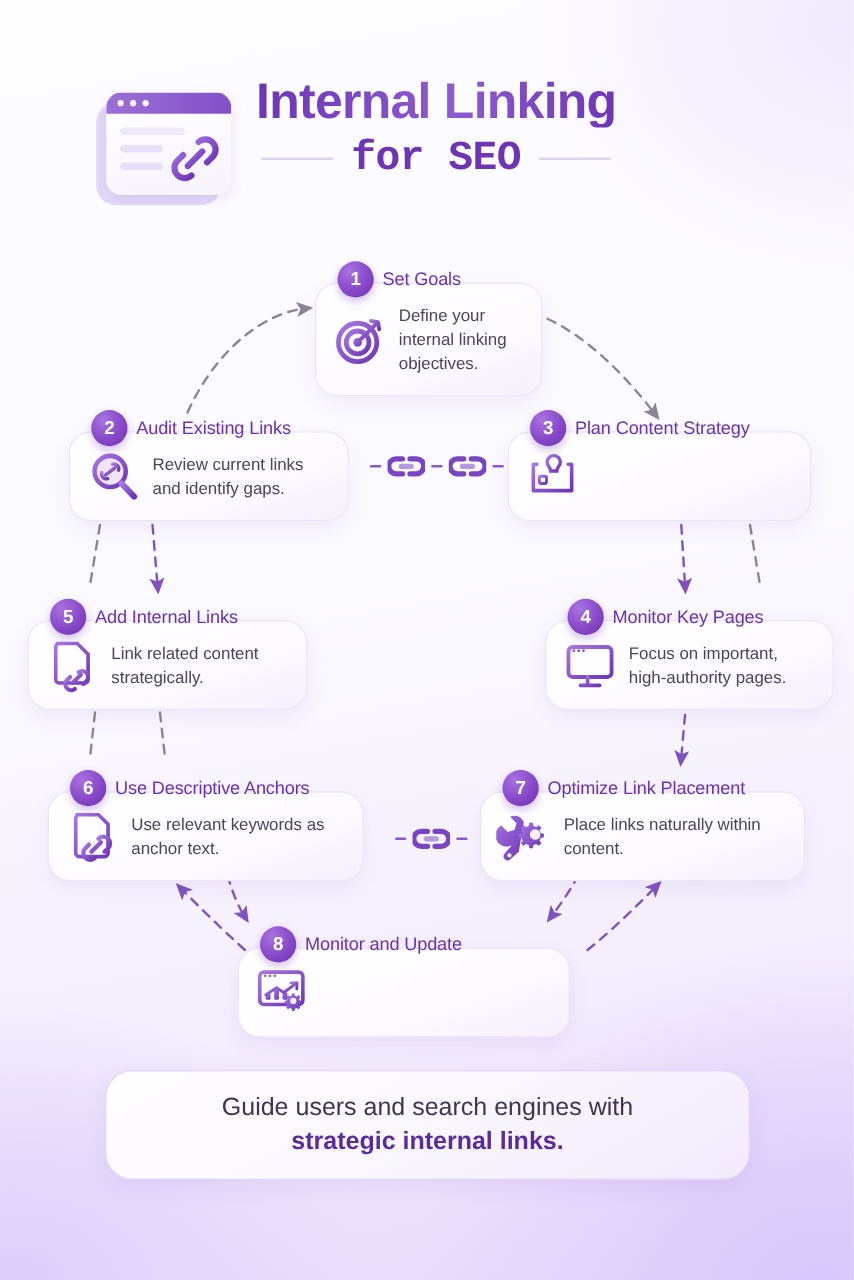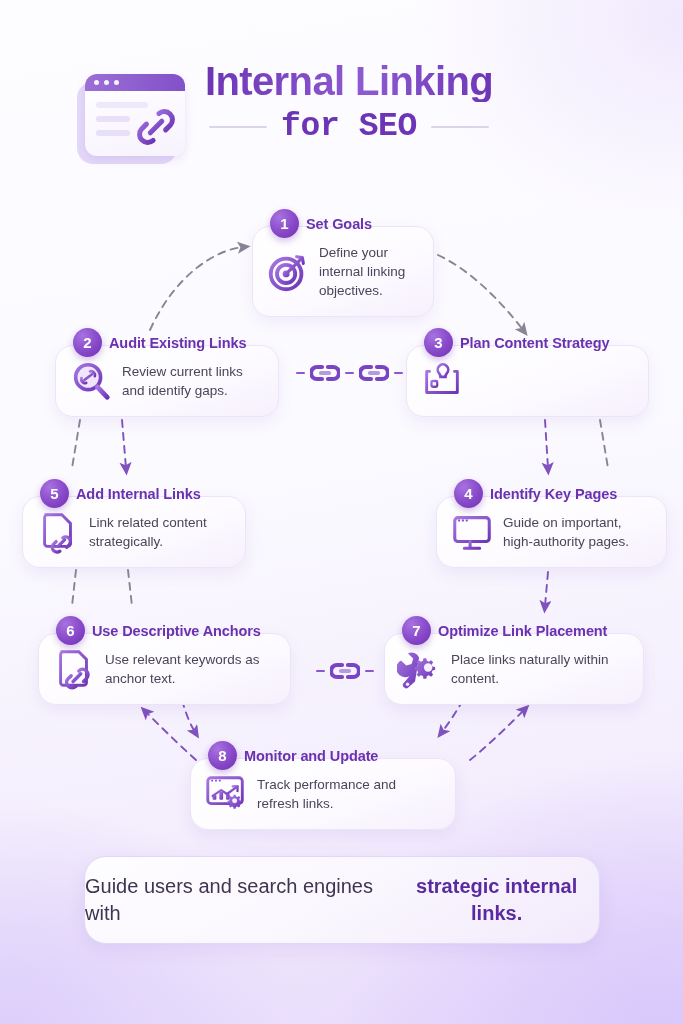--- a/index.html
+++ b/index.html
@@ -84,39 +84,39 @@
   }
   .badge {
     width: 29px; height: 29px; border-radius: 50%; flex: 0 0 auto;
     background: radial-gradient(circle at 33% 28%, #a872e0 0%, #8d4fcd 45%, #6f2db3 100%);
     color: #fff; font-size: 15px; font-weight: bold;
     display: flex; align-items: center; justify-content: center;
     box-shadow: 0 3px 7px rgba(111,45,179,.3);
     line-height: 1;
   }
   .step-title {
-    font-size: 14.5px; font-weight: bold; color: #6a32b0; letter-spacing: -0.1px;
+    font-size: 14.5px; font-weight: normal; color: #6a32b0; letter-spacing: -0.1px;
   }
   .card-icon {
     position: absolute; left: 12px; top: 50%; transform: translateY(-50%);
     width: 46px; height: 46px;
   }
 
   
   .chain-group { position: absolute; display: flex; align-items: center; gap: 5px; z-index: 5; }
   .chain-dash { width: 9px; height: 2.5px; background: #8a57cd; border-radius: 2px; }
 
   
   .footer {
     position: absolute; left: 84px; top: 856px; width: 516px; height: 88px;
     border-radius: 22px;
     background: linear-gradient(150deg,#fefdff 0%, #faf7fe 50%, #f2eafc 100%);
     border: 1px solid #e3d7f6;
     box-shadow: 0 6px 18px rgba(124,77,194,.10);
-    display: flex; flex-direction: row; align-items: center; justify-content: center;
+    display: flex; flex-direction: column; align-items: center; justify-content: center;
   }
   .footer-l1 { font-size: 20px; color: #3f3550; line-height: 1.35; }
   .footer-l2 { font-size: 20px; color: #5a2ba0; font-weight: bold; line-height: 1.35; text-align: center; }
 </style>
 </head>
 <body>
 
 <div class="header">
   <div class="logo-wrap">
     <div class="logo-shadow"></div>
@@ -289,21 +289,21 @@
           <path d="M23 28 H34"></path>
           <path d="M23 32 H30"></path>
       </g>
     </svg>
   </div>
 </div>
 
 <div class="step" style="left:436px; top:496px; width:231px;">
   <div class="step-head">
     <span class="badge">4</span>
-    <span class="step-title">Identify Key Pages</span>
+    <span class="step-title">Monitor Key Pages</span>
   </div>
   <div class="card">
     <svg class="card-icon" viewBox="0 0 48 48">
       <defs>
           <linearGradient id="g4" x1="0" y1="0" x2="1" y2="1">
             <stop offset="0" stop-color="#a777e3"></stop>
             <stop offset="1" stop-color="#6d35b5"></stop>
           </linearGradient>
         </defs>
       <rect x="6" y="9" width="36" height="25" rx="3.5" fill="none" stroke="url(#g4)" stroke-width="3.2"></rect>
@@ -313,21 +313,21 @@
         <circle cx="18.5" cy="12" r="1.2" fill="url(#g4)"></circle>
       <g stroke="url(#g4)" stroke-width="2" stroke-linecap="round">
         <path d="M12 22 v4"></path>
           <path d="M18 21 v6"></path>
           <path d="M24 22 v4"></path>
           <path d="M30 21 v6"></path>
           <path d="M36 22 v4"></path>
       </g>
       <path d="M22 34 v5 M16 41 H32" stroke="url(#g4)" stroke-width="3.2" stroke-linecap="round" fill="none"></path>
     </svg>
-    <div class="card-desc">Guide on important, high-authority pages.</div>
+    <div class="card-desc">Focus on important, high-authority pages.</div>
   </div>
 </div>
 
 <div class="step" style="left:22px; top:496px; width:224px;">
   <div class="step-head">
     <span class="badge">5</span>
     <span class="step-title">Add Internal Links</span>
   </div>
   <div class="card">
     <svg class="card-icon" viewBox="0 0 48 48">
@@ -441,20 +441,19 @@
         <rect x="24" y="24" width="4" height="6" rx="1"></rect>
       </g>
       <path d="M10 26 L19 20 L25 24 L36 16" fill="none" stroke="url(#g8)" stroke-width="2.4" stroke-linecap="round" stroke-linejoin="round"></path>
       <path d="M31 16 H36 V21" fill="none" stroke="url(#g8)" stroke-width="2.4" stroke-linecap="round" stroke-linejoin="round"></path>
       <path d="M9 40 H32" stroke="url(#g8)" stroke-width="3.2" stroke-linecap="round"></path>
       <g transform="translate(33,31)">
         <path d="M-1.3 -8 l2.6 0 .5 2.4 1.9 .8 2 -1.4 1.9 1.9 -1.4 2 .8 1.9 2.4 .5 0 2.6 -2.4 .5 -.8 1.9 1.4 2 -1.9 1.9 -2 -1.4 -1.9 .8 -.5 2.4 -2.6 0 -.5 -2.4 -1.9 -.8 -2 1.4 -1.9 -1.9 1.4 -2 -.8 -1.9 -2.4 -.5 0 -2.6 2.4 -.5 .8 -1.9 -1.4 -2 1.9 -1.9 2 1.4 1.9 -.8Z" fill="url(#g8)" transform="scale(0.78)"></path>
         <circle cx="0" cy="0" r="2.6" fill="#f6f1fd"></circle>
       </g>
     </svg>
-    <div class="card-desc">Track performance and refresh links.</div>
   </div>
 </div>
 
 <div class="footer">
   <div class="footer-l1">Guide users and search engines with</div>
   <div class="footer-l2">strategic internal links.</div>
 </div>
 
 </body></html>

